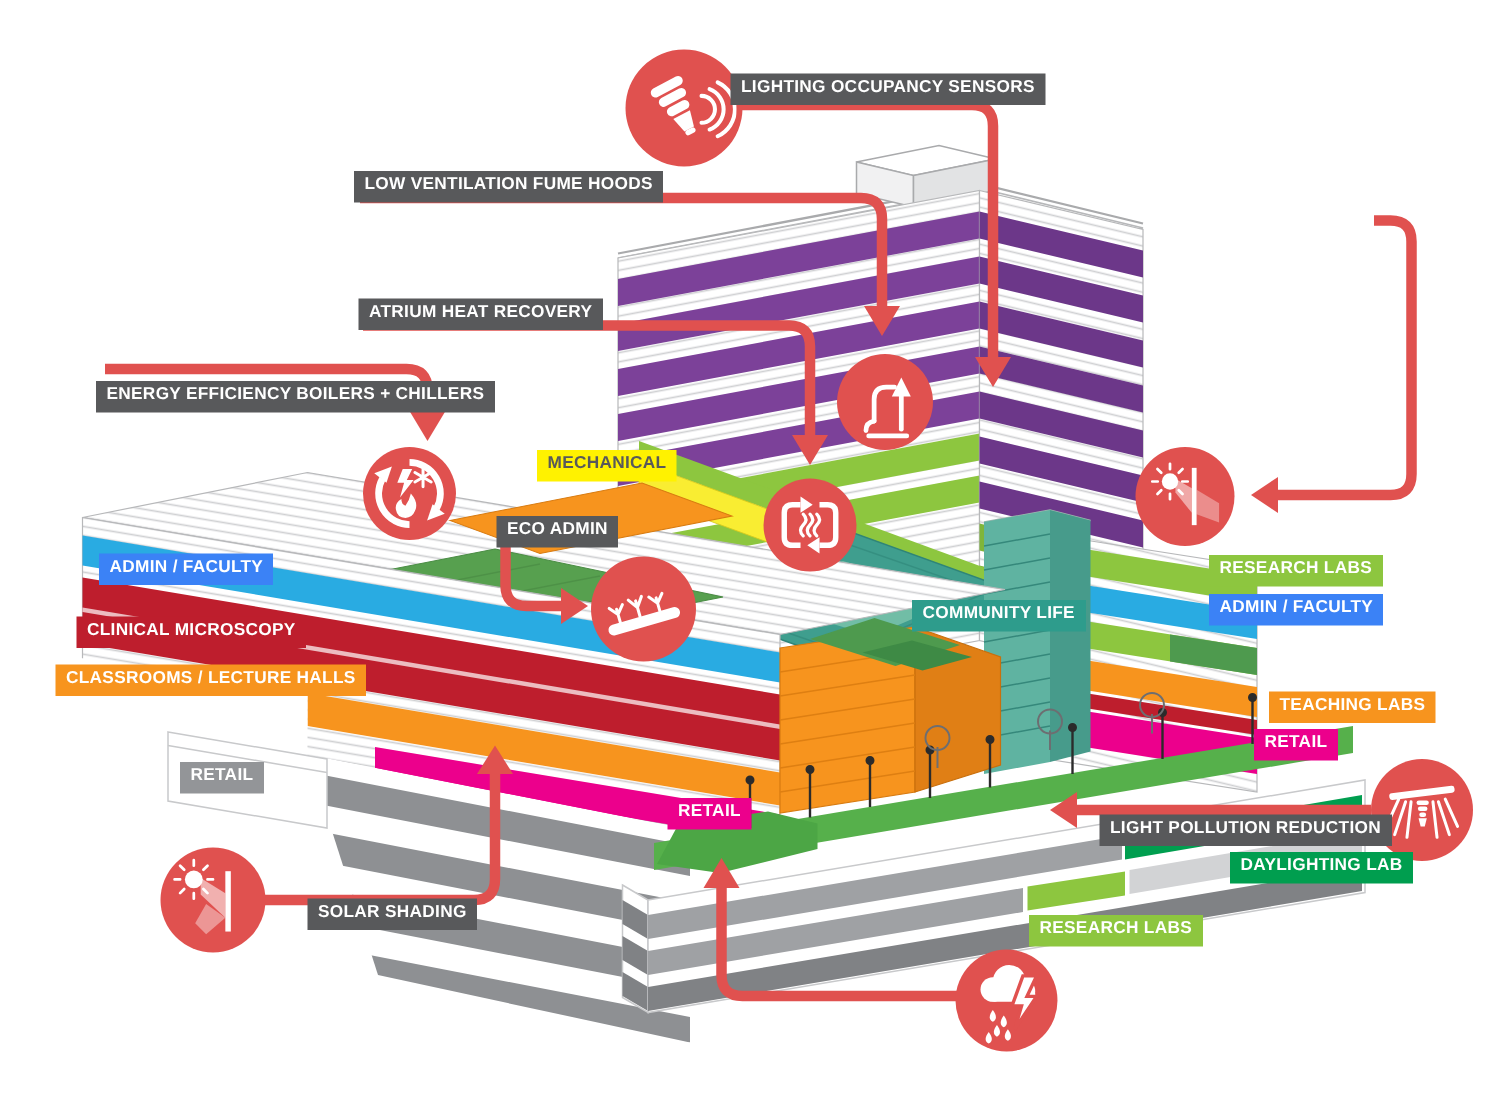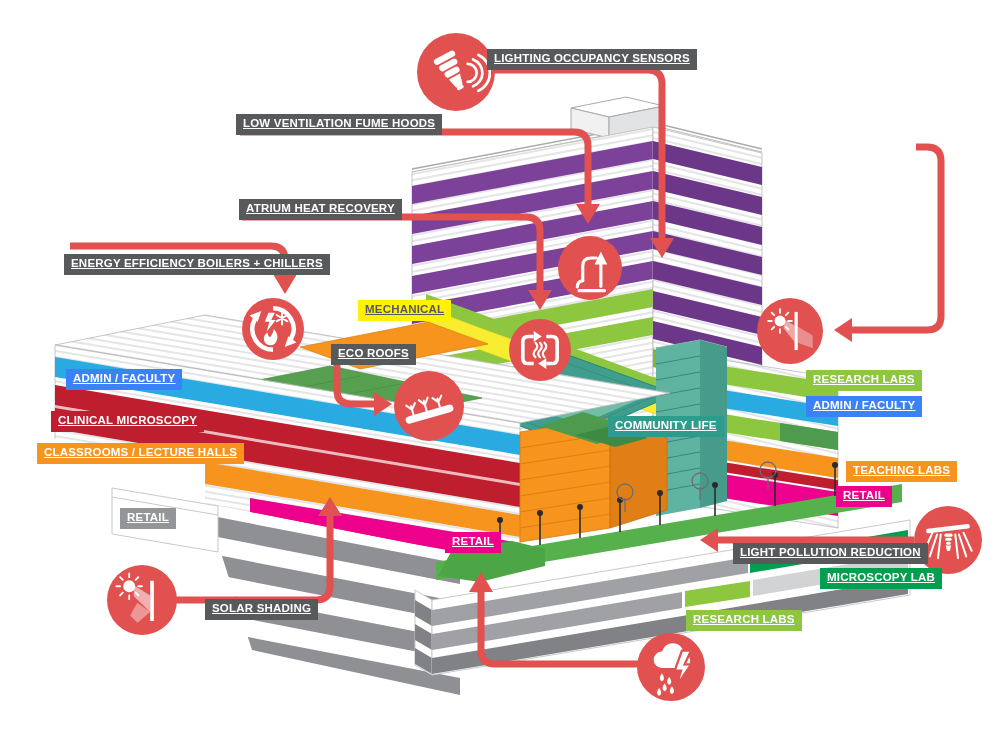--- a/index.html
+++ b/index.html
@@ -1,20 +1,20 @@
 <!DOCTYPE html>
 <html><head>
 <meta charset="utf-8">
 <style>
   html,body{margin:0;padding:0;background:#fff;}
   .stage{position:relative;width:1000px;height:737px;background:#fff;overflow:hidden;
          font-family:"Liberation Sans",sans-serif;}
   .scene{position:absolute;left:0;top:0;}
   .lbl{position:absolute;font-weight:700;font-size:11.5px;line-height:1;color:#fff;
-       padding:4px 7px 5px;white-space:nowrap;letter-spacing:.2px;z-index:30;text-decoration:underline;}
+       padding:4px 7px 5px;white-space:nowrap;letter-spacing:.2px;z-index:30;}
   .dark{background:#58595B}
   .yellow{background:#FFF200;color:#58595B}
   .purplebg{background:#7C4199}
   .cyanbg{background:#3b82f6}
   .redbg{background:#BE1E2D}
   .orangebg{background:#F7941E}
   .magentabg{background:#EC008C}
   .graybg{background:#939598}
   .tealbg{background:#2E9C8C}
   .greenbg{background:#8DC63F}
@@ -374,31 +374,31 @@
       <path d="M35 55 c3 4 3 7 0 8.5 c-3 -1.5 -3 -4.5 0 -8.5"></path>
       <path d="M21 57 c3 4 3 7 0 8.5 c-3 -1.5 -3 -4.5 0 -8.5"></path>
     </g>
   </svg>
 </div>
 
 <div class="lbl dark" style="left:487px;top:49px">LIGHTING OCCUPANCY SENSORS</div>
 <div class="lbl dark" style="left:236px;top:114px">LOW VENTILATION FUME HOODS</div>
 <div class="lbl dark" style="left:239px;top:199px">ATRIUM HEAT RECOVERY</div>
 <div class="lbl dark" style="left:64px;top:254px">ENERGY EFFICIENCY BOILERS + CHILLERS</div>
-<div class="lbl dark" style="left:331px;top:344px">ECO ROOFS</div>
+<div class="lbl dark" style="left:331px;top:344px">ECO ADMIN</div>
 <div class="lbl dark" style="left:205px;top:599px">SOLAR SHADING</div>
 <div class="lbl dark" style="left:733px;top:543px">LIGHT POLLUTION REDUCTION</div>
 
 <div class="lbl yellow" style="left:358px;top:300px">MECHANICAL</div>
 <div class="lbl cyanbg" style="left:66px;top:369px">ADMIN / FACULTY</div>
 <div class="lbl redbg" style="left:51px;top:411px">CLINICAL MICROSCOPY</div>
 <div class="lbl orangebg" style="left:37px;top:443px">CLASSROOMS / LECTURE HALLS</div>
 <div class="lbl graybg" style="left:120px;top:508px">RETAIL</div>
-<div class="lbl tealbg" style="left:608px;top:416px">COMMUNITY LIFE</div>
+<div class="lbl tealbg" style="left:608px;top:400px">COMMUNITY LIFE</div>
 <div class="lbl greenbg" style="left:806px;top:370px">RESEARCH LABS</div>
 <div class="lbl cyanbg" style="left:806px;top:396px">ADMIN / FACULTY</div>
 <div class="lbl orangebg" style="left:846px;top:461px">TEACHING LABS</div>
 <div class="lbl magentabg" style="left:836px;top:486px">RETAIL</div>
 <div class="lbl magentabg" style="left:445px;top:532px">RETAIL</div>
-<div class="lbl dkgreenbg" style="left:820px;top:568px">MICROSCOPY LAB</div>
+<div class="lbl dkgreenbg" style="left:820px;top:568px">DAYLIGHTING LAB</div>
 <div class="lbl greenbg" style="left:686px;top:610px">RESEARCH LABS</div>
 
 </div>
 
 </body></html>

